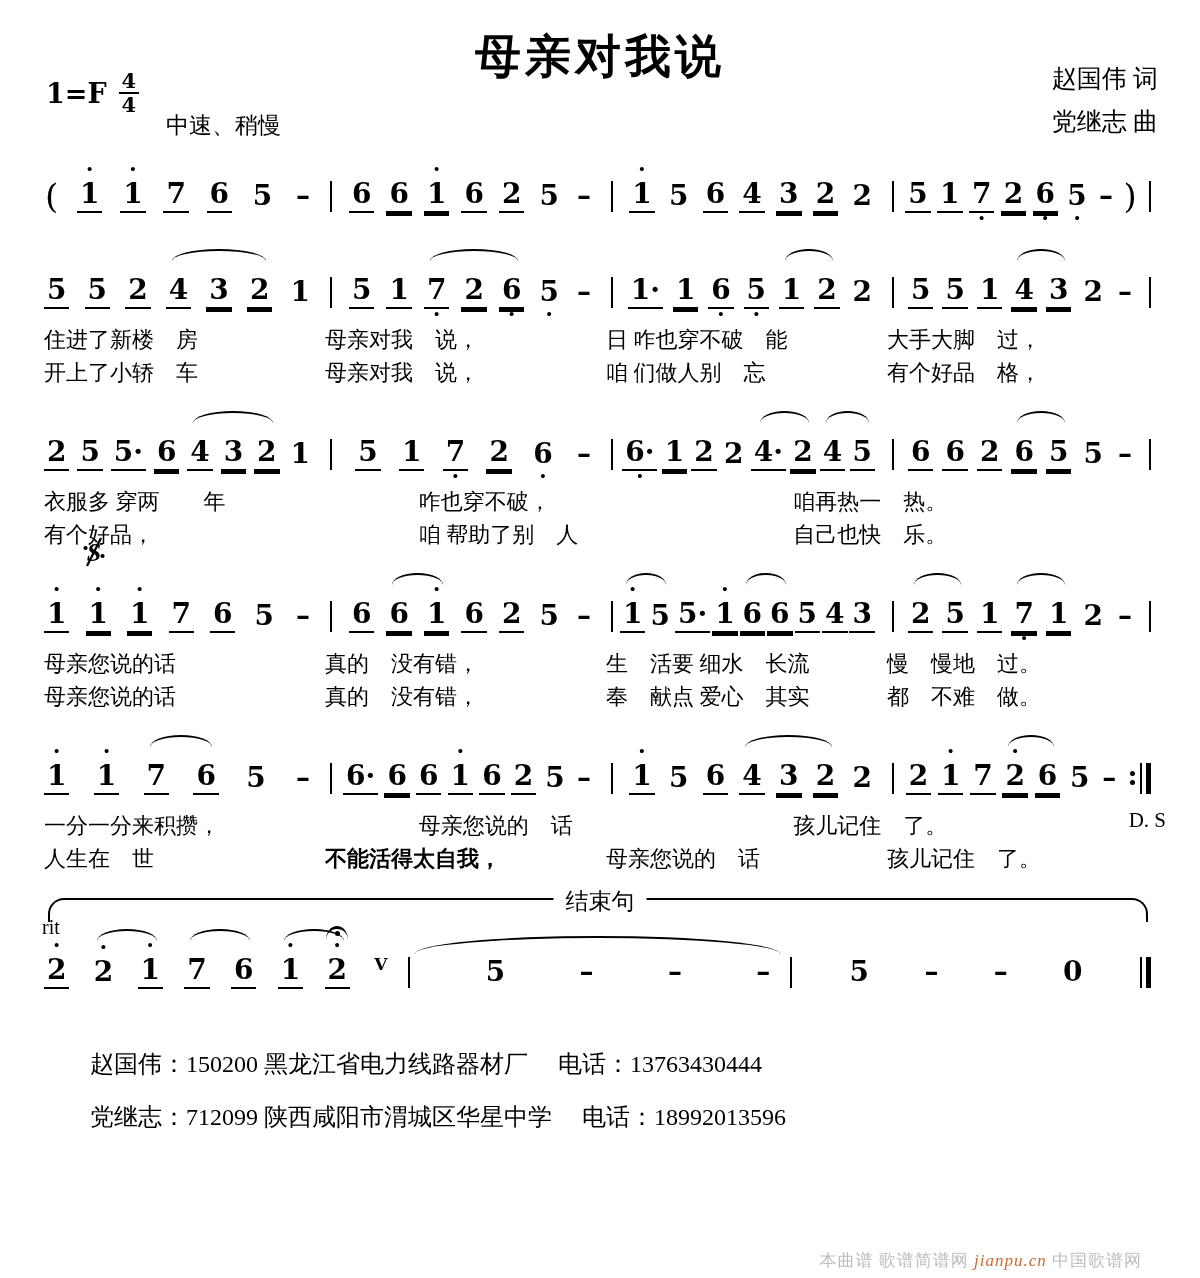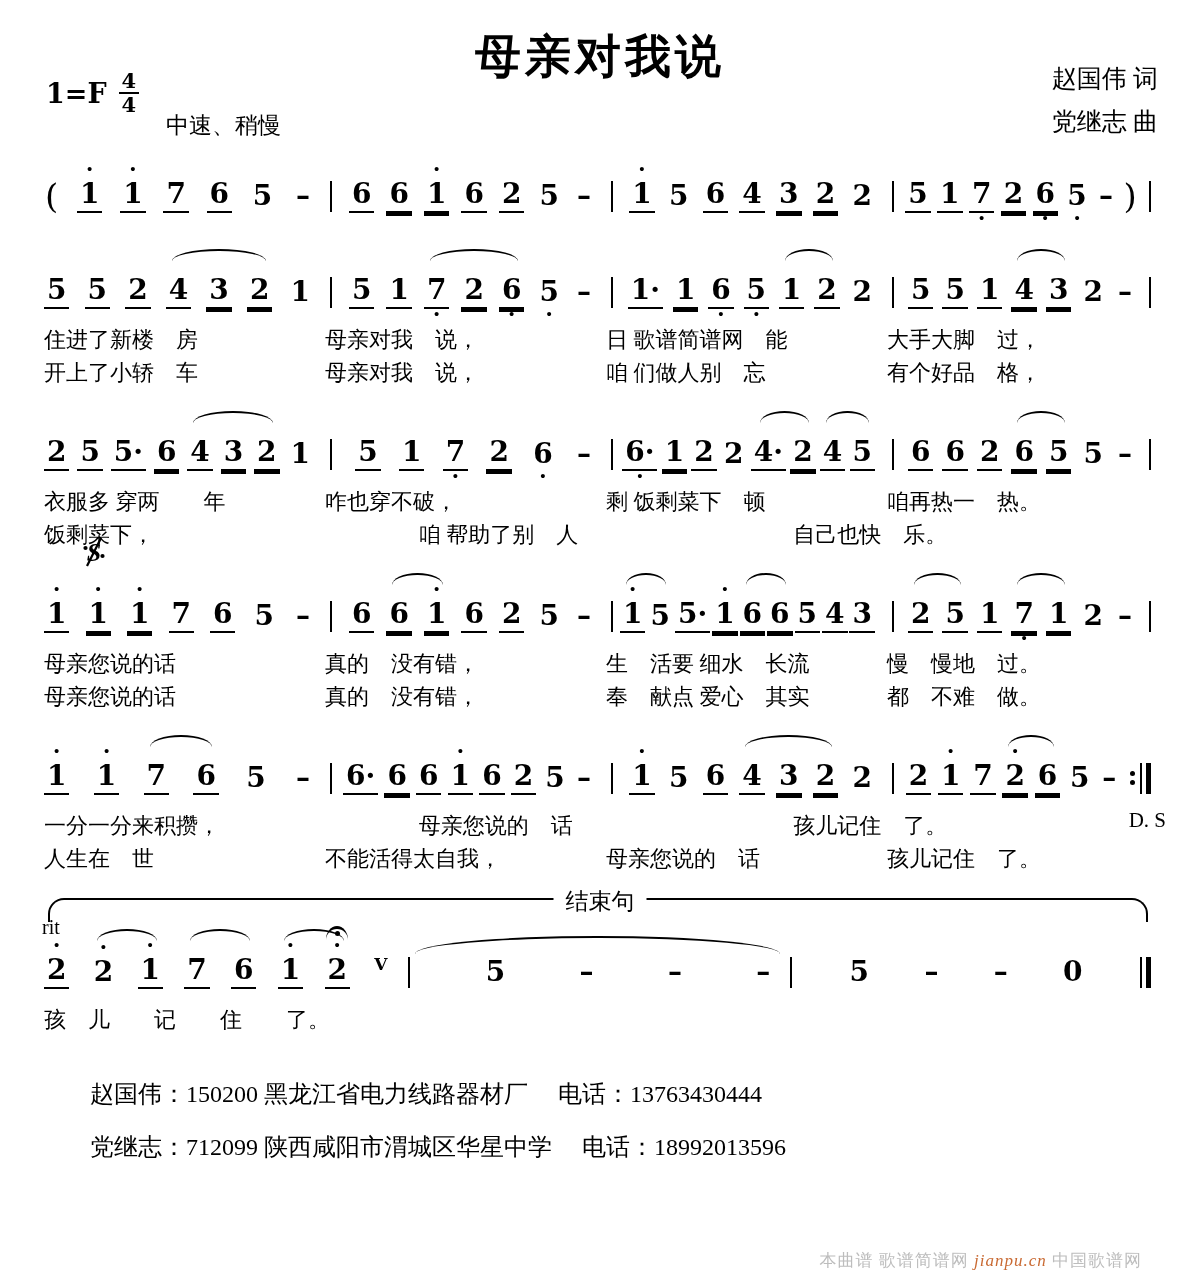--- a/index.html
+++ b/index.html
@@ -440,21 +440,21 @@
                 <i class="bl"></i>
               </span>
               <span class="lo">&nbsp;</span>
             </span>
             <i class="arc" style="left: 136.25px; width: 47.5px;"></i>
           </div>
         </div>
         <div class="lyr">
           <div class="lcell" style="flex: 1 1 0%;">住进了新楼　房</div>
           <div class="lcell" style="flex: 1 1 0%;">母亲对我　说，</div>
-          <div class="lcell" style="flex: 1 1 0%;">日 歌谱简谱网　能</div>
+          <div class="lcell" style="flex: 1 1 0%;">日 咋也穿不破　能</div>
           <div class="lcell" style="flex: 1 1 0%;">大手大脚　过，</div>
         </div>
         <div class="lyr">
           <div class="lcell" style="flex: 1 1 0%;">开上了小轿　车</div>
           <div class="lcell" style="flex: 1 1 0%;">母亲对我　说，</div>
           <div class="lcell" style="flex: 1 1 0%;">咱 们做人别　忘</div>
           <div class="lcell" style="flex: 1 1 0%;">有个好品　格，</div>
         </div>
       </div>
       <div class="system">
@@ -641,25 +641,24 @@
                 <i class="bl"></i>
               </span>
               <span class="lo">&nbsp;</span>
             </span>
             <i class="arc" style="left: 136.25px; width: 47.5px;"></i>
           </div>
         </div>
         <div class="lyr">
           <div class="lcell" style="flex: 1 1 0%;">衣服多 穿两　　年</div>
           <div class="lcell" style="flex: 1 1 0%;">咋也穿不破，</div>
-          <div class="lcell" style="flex: 1 1 0%;">剩 饭剩菜下　顿</div>
           <div class="lcell" style="flex: 1 1 0%;">咱再热一　热。</div>
         </div>
         <div class="lyr">
-          <div class="lcell" style="flex: 1 1 0%;">饭剩菜下，</div>
+          <div class="lcell" style="flex: 1 1 0%;">有个好品，</div>
           <div class="lcell" style="flex: 1 1 0%;">咱 帮助了别　人</div>
           <div class="lcell" style="flex: 1 1 0%;">自己也快　乐。</div>
         </div>
       </div>
       <div class="system">
         <span class="segno"><svg width="24" height="32" viewBox="0 0 24 32">
             <text x="12" y="25" font-size="26" font-weight="bold" font-style="italic" text-anchor="middle" font-family="serif">S</text>
             <line x1="5" y1="30" x2="19" y2="2" stroke="#000" stroke-width="2.2"></line>
             <circle cx="3.5" cy="12" r="2.1"></circle>
             <circle cx="20.5" cy="20" r="2.1"></circle>
@@ -1058,21 +1057,21 @@
           </div>
         </div>
         <span class="dsmark">D. S</span>
         <div class="lyr">
           <div class="lcell" style="flex: 1 1 0%;">一分一分来积攒，</div>
           <div class="lcell" style="flex: 1 1 0%;">母亲您说的　话</div>
           <div class="lcell" style="flex: 1 1 0%;">孩儿记住　了。</div>
         </div>
         <div class="lyr">
           <div class="lcell" style="flex: 1 1 0%;">人生在　世</div>
-          <div class="lcell" style="flex: 1 1 0%;">不能活得太自我，</div>
+          <div class="lcell" style="flex: 1 1 0%; font-weight: bold;">不能活得太自我，</div>
           <div class="lcell" style="flex: 1 1 0%;">母亲您说的　话</div>
           <div class="lcell" style="flex: 1 1 0%;">孩儿记住　了。</div>
         </div>
       </div>
       <div class="system sys-ending">
         <div class="bracket"></div>
         <div class="ending-label">结束句</div>
         <div class="tie"></div>
         <div class="notes">
           <div class="measure" style="flex: 1 1 0%;">
@@ -1185,21 +1184,20 @@
               <span class="hi">&nbsp;</span>
               <span class="body">
                 <i class="bl"></i>
                 <i class="bl thick"></i>
               </span>
               <span class="lo">&nbsp;</span>
             </span>
           </div>
         </div>
         <div class="lyr">
-          <div class="lcell" style="flex: 1 1 0%;">孩　儿　　记　　住　　了。</div>
           <div class="lcell" style="flex: 1.07 1 0%;"></div>
           <div class="lcell" style="flex: 1.07 1 0%;"></div>
         </div>
       </div>
     </div>
 
   <div class="contacts">
     <div>赵国伟：150200  黑龙江省电力线路器材厂　  电话：13763430444</div>
     <div>党继志：712099  陕西咸阳市渭城区华星中学　 电话：18992013596</div>
   </div>

